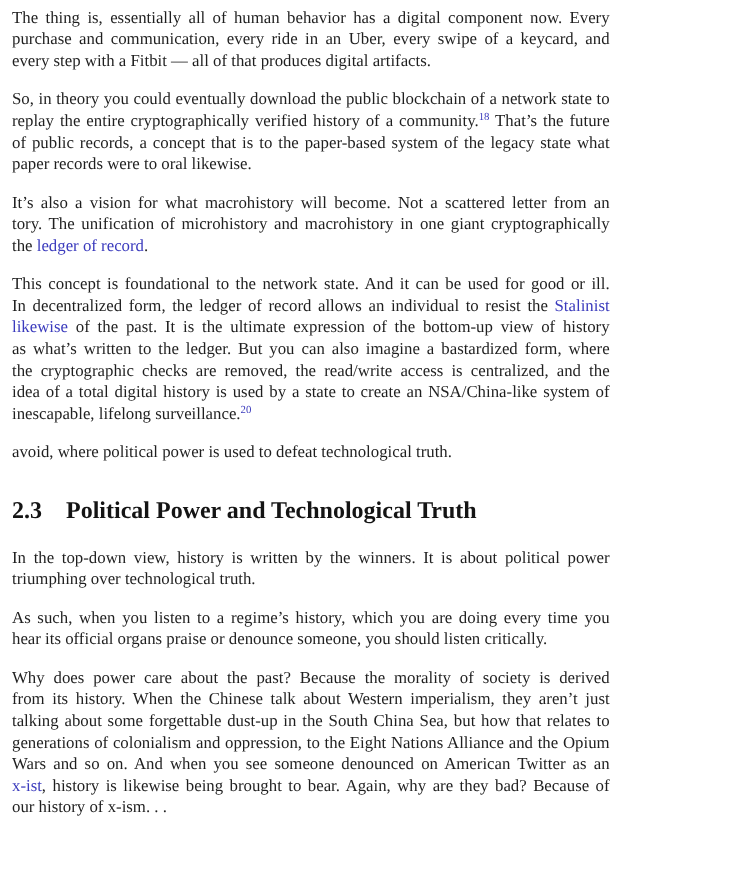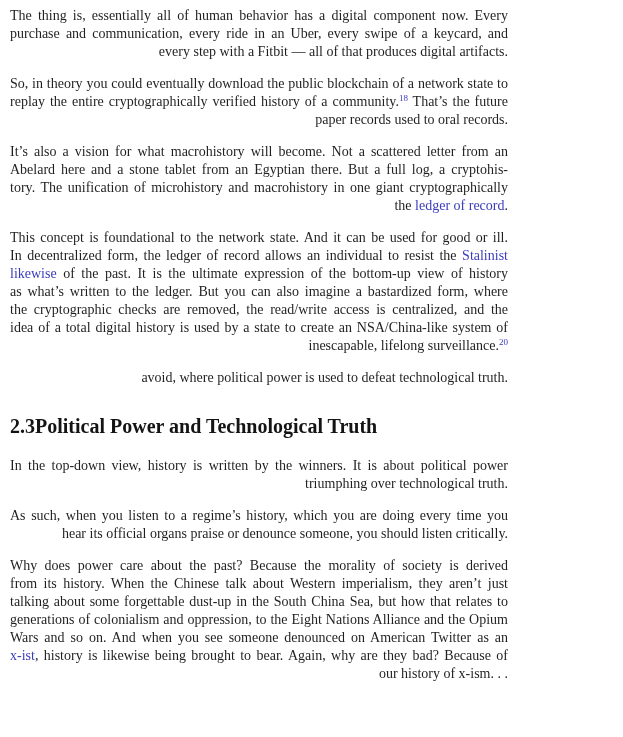--- a/index.html
+++ b/index.html
@@ -9,49 +9,49 @@
   }
   main {
     box-sizing:border-box; width:523px; height:737px;
     padding:7px 15px 0 10px;
     font-family:"Liberation Serif","DejaVu Serif",serif;
     font-size:14px; line-height:18px; color:var(--text);
   }
   .para { margin:0 0 14px 0; }
   .line { white-space:normal; }
   .line.j { text-align:justify; text-align-last:justify; }
-  .line.last { text-align:right; }
+  .line.last { text-align:left; }
   .link { color:var(--link); text-decoration:none; cursor:pointer; }
   .link-italic { color:var(--link); text-decoration:none; cursor:pointer; }
   .sup { color:var(--link); font-size:9px; line-height:0; position:relative; top:-5px; cursor:pointer; }
   h2 {
     font-size:20px; line-height:26px; font-weight:bold;
     margin:26px 0 18px 0; color:#141414;
     font-family:"Liberation Serif","DejaVu Serif",serif;
   }
-  .h-num { }
+  .h-num { margin-right:20px; }
 </style>
 </head>
 <body>
 
 <main>
   <div id="pre">
       <div class="para">
         <div class="line j"><span>The thing is, essentially all of human behavior has a digital component now. Every</span></div>
         <div class="line j"><span>purchase and communication, every ride in an Uber, every swipe of a keycard, and</span></div>
         <div class="line last"><span>every step with a Fitbit — all of that produces digital artifacts.</span></div>
       </div>
       <div class="para">
         <div class="line j"><span>So, in theory you could eventually download the public blockchain of a network state to</span></div>
         <div class="line j"><span>replay the entire cryptographically verified history of a community.</span><span class="sup">18</span><span> That’s the future</span></div>
-        <div class="line last"><span>paper records used to oral records.</span></div>
+        <div class="line j"><span>of public records, a concept that is to the paper-based system of the legacy state what</span></div>
+        <div class="line last"><span>paper records were to oral likewise.</span></div>
       </div>
       <div class="para">
         <div class="line j"><span>It’s also a vision for what macrohistory will become. Not a scattered letter from an</span></div>
-        <div class="line j"><span>Abelard here and a stone tablet from an Egyptian there. But a full log, a cryptohis-</span></div>
         <div class="line j"><span>tory. The unification of microhistory and macrohistory in one giant cryptographically</span></div>
         <div class="line last"><span>the </span><span class="link-italic">ledger of record</span><span>.</span></div>
       </div>
       <div class="para">
         <div class="line j"><span>This concept is foundational to the network state. And it can be used for good or ill.</span></div>
         <div class="line j"><span>In decentralized form, the ledger of record allows an individual to resist the </span><span class="link">Stalinist</span></div>
         <div class="line j"><span class="link">likewise</span><span> of the past. It is the ultimate expression of the bottom-up view of history</span></div>
         <div class="line j"><span>as what’s written to the ledger. But you can also imagine a bastardized form, where</span></div>
         <div class="line j"><span>the cryptographic checks are removed, the read/write access is centralized, and the</span></div>
         <div class="line j"><span>idea of a total digital history is used by a state to create an NSA/China-like system of</span></div>

